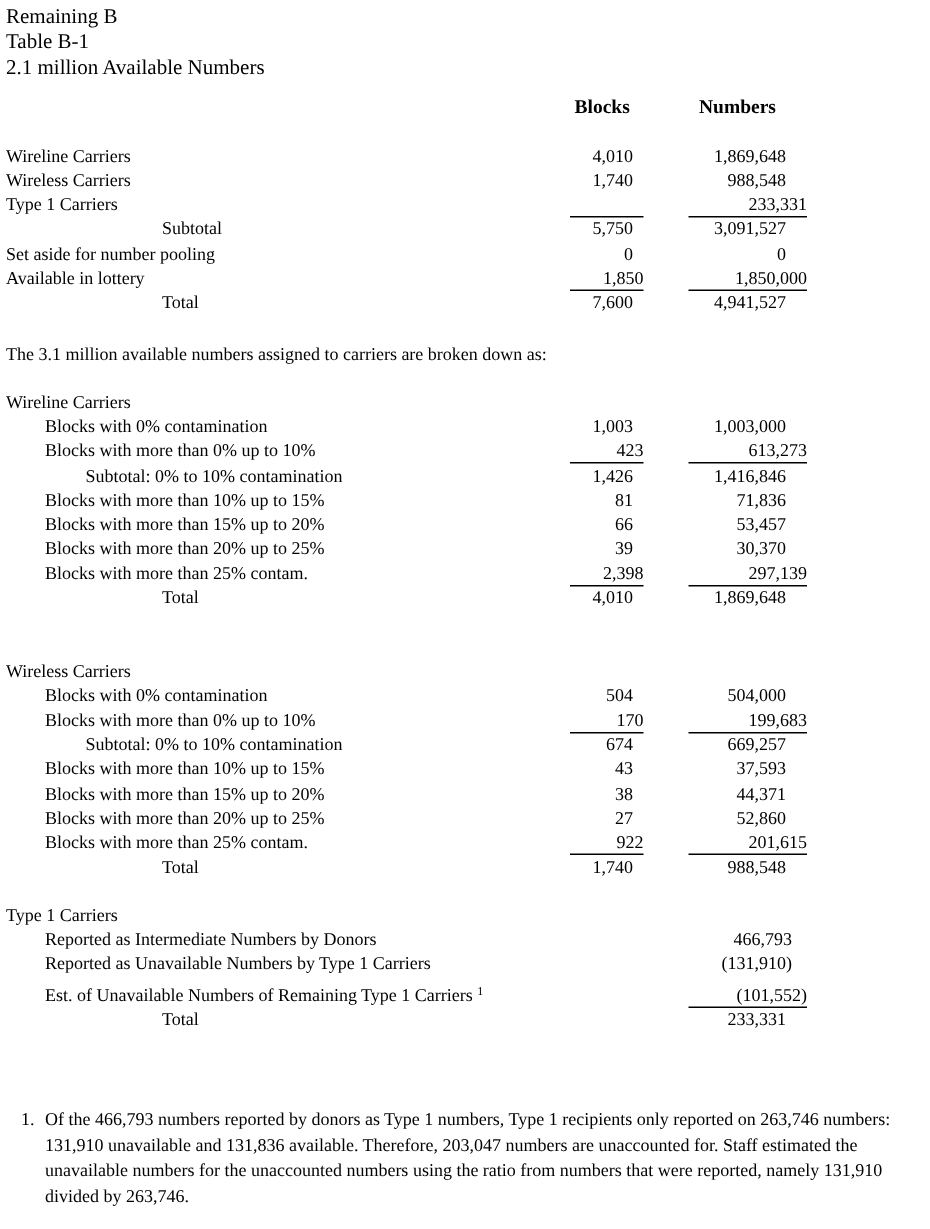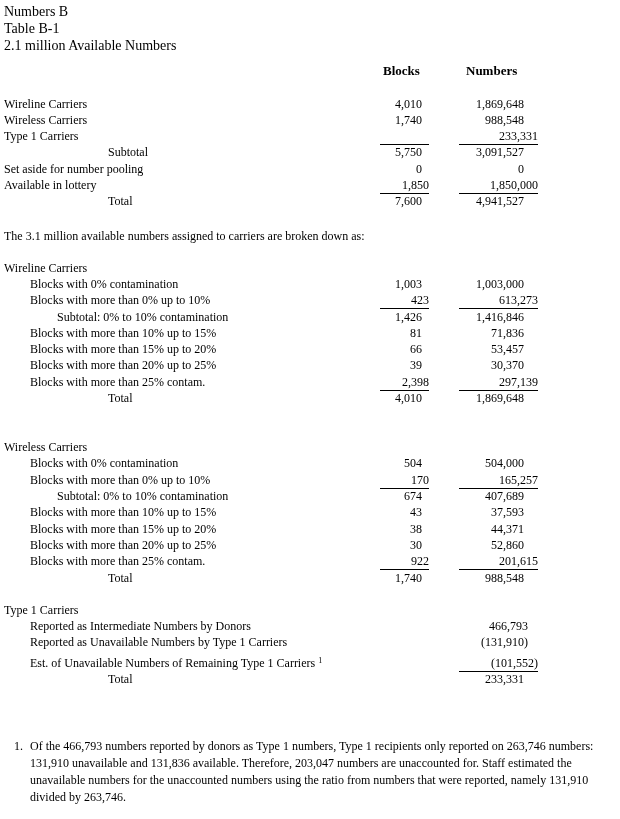--- a/index.html
+++ b/index.html
@@ -14,21 +14,21 @@
   .num { text-align:right; }
   .ul { border-bottom:1px solid #000; }
   .fn { position:absolute; left:14px; top:738px; width:600px; font-size:12px; line-height:17px; }
   .fn .marker { position:absolute; left:0; top:0; }
   .fn .body { position:absolute; left:16px; top:0; width:590px; white-space:normal; }
   sup { font-size:8px; vertical-align:top; position:relative; top:-2px; }
 </style>
 </head>
 <body>
 
-<div class="abs hdr" style="top:4px">Numbers B</div>
+<div class="abs hdr" style="top:4px">Remaining B</div>
 <div class="abs hdr" style="top:21px">Table B-1</div>
 <div class="abs hdr" style="top:38px">2.1 million Available Numbers</div>
 
 <div class="abs colhead" style="left:383px; top:64px">Blocks</div>
 <div class="abs colhead" style="left:466px; top:64px">Numbers</div>
 
 <div>
   <div>
     <div class="abs" style="left:4px; top:97px">Wireline Carriers</div>
     <div class="abs num" style="left:360px; width:62px; top:97px">4,010</div>
@@ -115,40 +115,40 @@
 <div>
   <div class="abs" style="left:4px; top:440px">Wireless Carriers</div>
   <div>
     <div class="abs" style="left:30px; top:456px">Blocks with 0% contamination</div>
     <div class="abs num" style="left:360px; width:62px; top:456px">504</div>
     <div class="abs num" style="left:440px; width:84px; top:456px">504,000</div>
   </div>
   <div>
     <div class="abs" style="left:30px; top:473px">Blocks with more than 0% up to 10%</div>
     <div class="abs num ul" style="left:380px; width:49px; top:473px; height:15px">170</div>
-    <div class="abs num ul" style="left:459px; width:79px; top:473px; height:15px">165,257</div>
+    <div class="abs num ul" style="left:459px; width:79px; top:473px; height:15px">199,683</div>
   </div>
   <div>
     <div class="abs" style="left:57px; top:489px">Subtotal:  0% to 10% contamination</div>
     <div class="abs num" style="left:360px; width:62px; top:489px">674</div>
-    <div class="abs num" style="left:440px; width:84px; top:489px">407,689</div>
+    <div class="abs num" style="left:440px; width:84px; top:489px">669,257</div>
   </div>
   <div>
     <div class="abs" style="left:30px; top:505px">Blocks with more than 10% up to 15%</div>
     <div class="abs num" style="left:360px; width:62px; top:505px">43</div>
     <div class="abs num" style="left:440px; width:84px; top:505px">37,593</div>
   </div>
   <div>
     <div class="abs" style="left:30px; top:522px">Blocks with more than 15% up to 20%</div>
     <div class="abs num" style="left:360px; width:62px; top:522px">38</div>
     <div class="abs num" style="left:440px; width:84px; top:522px">44,371</div>
   </div>
   <div>
     <div class="abs" style="left:30px; top:538px">Blocks with more than 20% up to 25%</div>
-    <div class="abs num" style="left:360px; width:62px; top:538px">30</div>
+    <div class="abs num" style="left:360px; width:62px; top:538px">27</div>
     <div class="abs num" style="left:440px; width:84px; top:538px">52,860</div>
   </div>
   <div>
     <div class="abs" style="left:30px; top:554px">Blocks with more than 25% contam.</div>
     <div class="abs num ul" style="left:380px; width:49px; top:554px; height:15px">922</div>
     <div class="abs num ul" style="left:459px; width:79px; top:554px; height:15px">201,615</div>
   </div>
   <div>
     <div class="abs" style="left:108px; top:571px">Total</div>
     <div class="abs num" style="left:360px; width:62px; top:571px">1,740</div>

